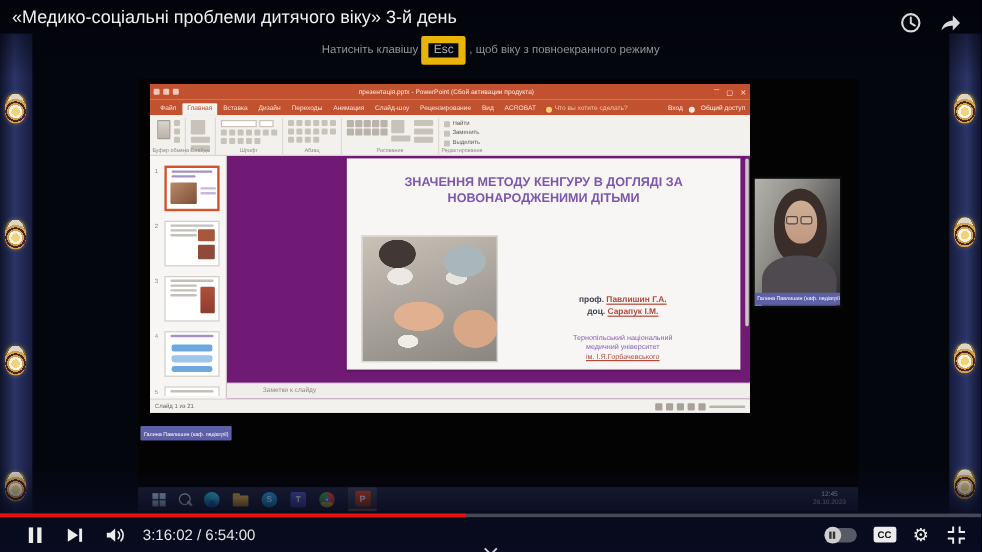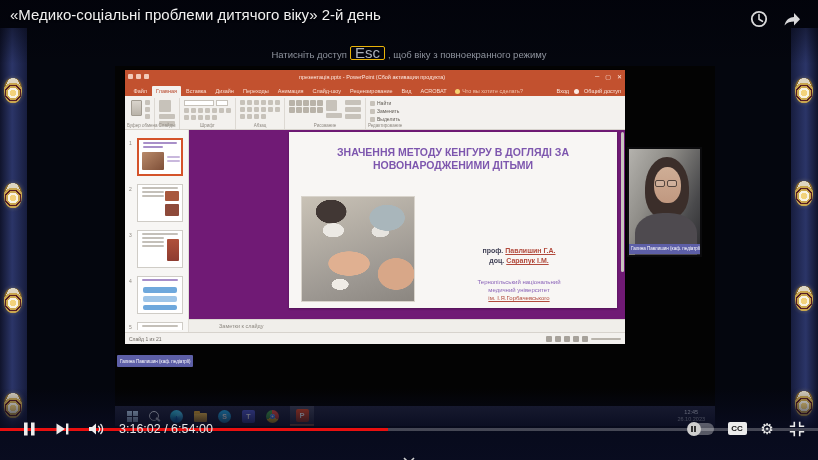--- a/index.html
+++ b/index.html
@@ -112,26 +112,26 @@
   .glasses{position:absolute;left:26px;top:31px;display:flex;gap:2px;}
   .lens{width:10px;height:7px;border:1px solid #55463e;border-radius:2px;background:rgba(255,255,255,.14);}
   .shoulders{position:absolute;left:6px;top:64px;width:62px;height:44px;border-radius:45% 45% 0 0;background:#4e4a4f;}
   .cam-label{position:absolute;left:2px;right:2px;bottom:3px;height:10px;background:#5d5fa7;color:#fff;font-size:4.5px;line-height:10px;padding:0 2px;white-space:nowrap;overflow:hidden;}
 
   
   .top-grad{position:absolute;left:0;top:0;right:0;height:64px;background:linear-gradient(rgba(2,3,10,.82),rgba(2,3,10,0));pointer-events:none;}
   .yt-title{position:absolute;left:10px;top:6px;font-size:15px;color:#f0f0f0;text-shadow:0 1px 2px rgba(0,0,0,.7);}
   .top-ic{position:absolute;top:9px;width:20px;height:20px;opacity:.92;}
   .esc-tip{position:absolute;left:0;right:0;top:30px;text-align:center;font-size:9.5px;color:#8f949e;}
-  .keycap{display:inline-block;border:1px solid #eab308;border-radius:2px;padding:0 4px;margin:16px 3px;color:#aab0ba;font-size:15px;line-height:12px;}
+  .keycap{display:inline-block;border:6px solid #eab308;border-radius:2px;padding:0 4px;margin:0 3px;color:#aab0ba;font-size:10px;line-height:12px;}
 
   .bottom-grad{position:absolute;left:0;right:0;bottom:0;height:72px;background:linear-gradient(rgba(4,6,18,0),rgba(8,11,30,.88) 55%,rgba(9,12,32,.97));pointer-events:none;}
   .progress{position:absolute;left:0;right:0;top:428px;height:3px;background:rgba(255,255,255,.25);}
   .played{height:100%;background:#e80f0f;}
-  .controls{position:absolute;left:0;right:0;top:414px;height:29px;display:flex;align-items:center;}
+  .controls{position:absolute;left:0;right:0;top:431px;height:29px;display:flex;align-items:center;}
   .ctrl-left{display:flex;align-items:center;gap:18px;padding-left:22px;}
   .time-text{font-size:12.5px;color:#e6e6e6;margin-left:-4px;white-space:nowrap;}
   .scroll-hint{position:absolute;left:0;right:0;top:434px;text-align:center;font-size:12.5px;color:#dedede;pointer-events:none;}
   .chev{position:absolute;left:0;right:0;top:450px;text-align:center;}
   .ctrl-right{margin-left:auto;display:flex;align-items:center;gap:14px;padding-right:12px;}
   .autoplay{width:26px;height:12px;border-radius:6px;background:rgba(255,255,255,.32);position:relative;}
   .knob{position:absolute;left:-1px;top:-1px;width:14px;height:14px;border-radius:50%;background:#cfcfcf;display:flex;align-items:center;justify-content:center;gap:1.5px;}
   .knob i{width:1.5px;height:6px;background:#333;display:block;}
   .ccbox{width:19px;height:13px;background:#ececec;border-radius:2px;color:#111;font-size:8px;font-weight:bold;text-align:center;line-height:13px;}
   .gear{font-family:"DejaVu Sans",sans-serif;font-size:15px;color:#ececec;line-height:16px;}
@@ -409,30 +409,30 @@
       <div class="glasses">
           <span class="lens"></span>
           <span class="lens"></span>
         </div>
       <div class="shoulders"></div>
     </div>
     <div class="cam-label">Галина Павлишин (каф. педіатрії)</div>
   </div>
 
   <div class="top-grad"></div>
-  <div class="yt-title">«Медико-соціальні проблеми дитячого віку» 2-й день</div>
+  <div class="yt-title">«Медико-соціальні проблеми дитячого віку» 3-й день</div>
   <svg class="top-ic" style="left:749px" viewBox="0 0 20 20">
     <circle cx="10" cy="10" r="7.2" fill="none" stroke="#ececec" stroke-width="1.8"></circle>
     <path d="M10 5.5v4.8l3.4 2" fill="none" stroke="#ececec" stroke-width="1.6" stroke-linecap="round"></path>
   </svg>
   <svg class="top-ic" style="left:782px" viewBox="0 0 20 20">
     <path d="M2.5 16.5c1-6 5.5-8.3 9.5-8.5V4l6 6.2-6 6.2v-4c-3.5 0-7 .8-9.5 4.1z" fill="#ececec"></path>
   </svg>
   <div class="esc-tip">
-    <span>Натисніть доступ</span><span class="keycap">Esc</span><span>, щоб віку з повноекранного режиму</span>
+    <span>Натисніть клавішу</span><span class="keycap">Esc</span><span>, щоб віку з повноекранного режиму</span>
   </div>
 
   <div class="bottom-grad"></div>
   <div class="progress">
     <div class="played" style="width: 47.4%; background: rgb(232, 15, 15);"></div>
   </div>
   <div class="controls">
     <div class="ctrl-left">
       <svg width="15" height="16" viewBox="0 0 15 16">
         <rect x="2" y="1.5" width="3.6" height="13" fill="#ececec"></rect>

